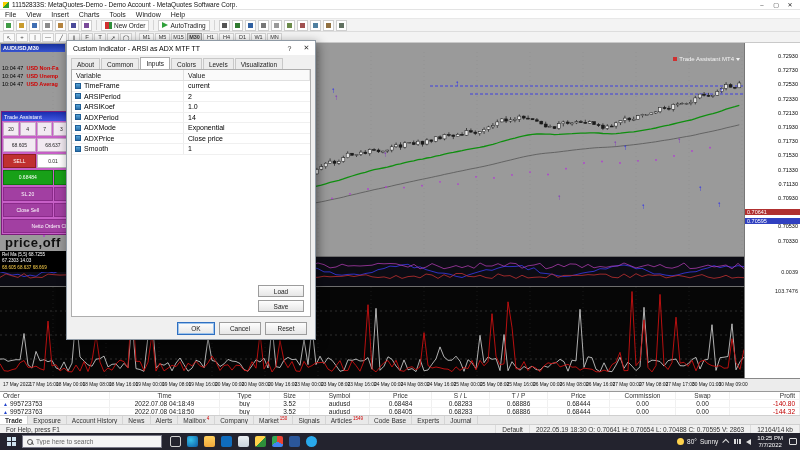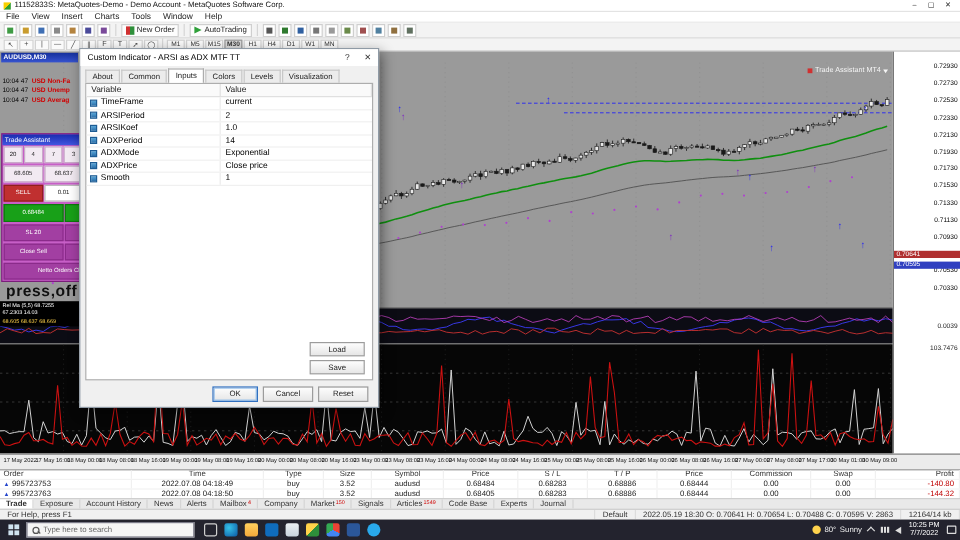--- a/index.html
+++ b/index.html
@@ -695,21 +695,21 @@
           <span class="tp-cell">TP 20</span>
         </div>
         <div class="tp-row">
           <span class="tp-cell">Close Sell</span>
           <span class="tp-cell">Close Buy</span>
         </div>
         <div class="tp-row">
           <span class="tp-cell">Netto Orders Close</span>
         </div>
       </div>
-    <div id="auto-label">press,off</div>
+    <div id="auto-label">price,off</div>
     <div id="relma">
       <div>Rel Ma (5,5) 68.7255</div>
       <div>67.2303 14.03</div>
       <div class="yellow">68.605 68.637 68.669</div>
     </div>
     <div id="price-scale">
         <span class="pl" style="top: 10px;">0.72930</span>
         <span class="pl" style="top: 24.2px;">0.72730</span>
         <span class="pl" style="top: 38.4px;">0.72530</span>
         <span class="pl" style="top: 52.6px;">0.72330</span>

